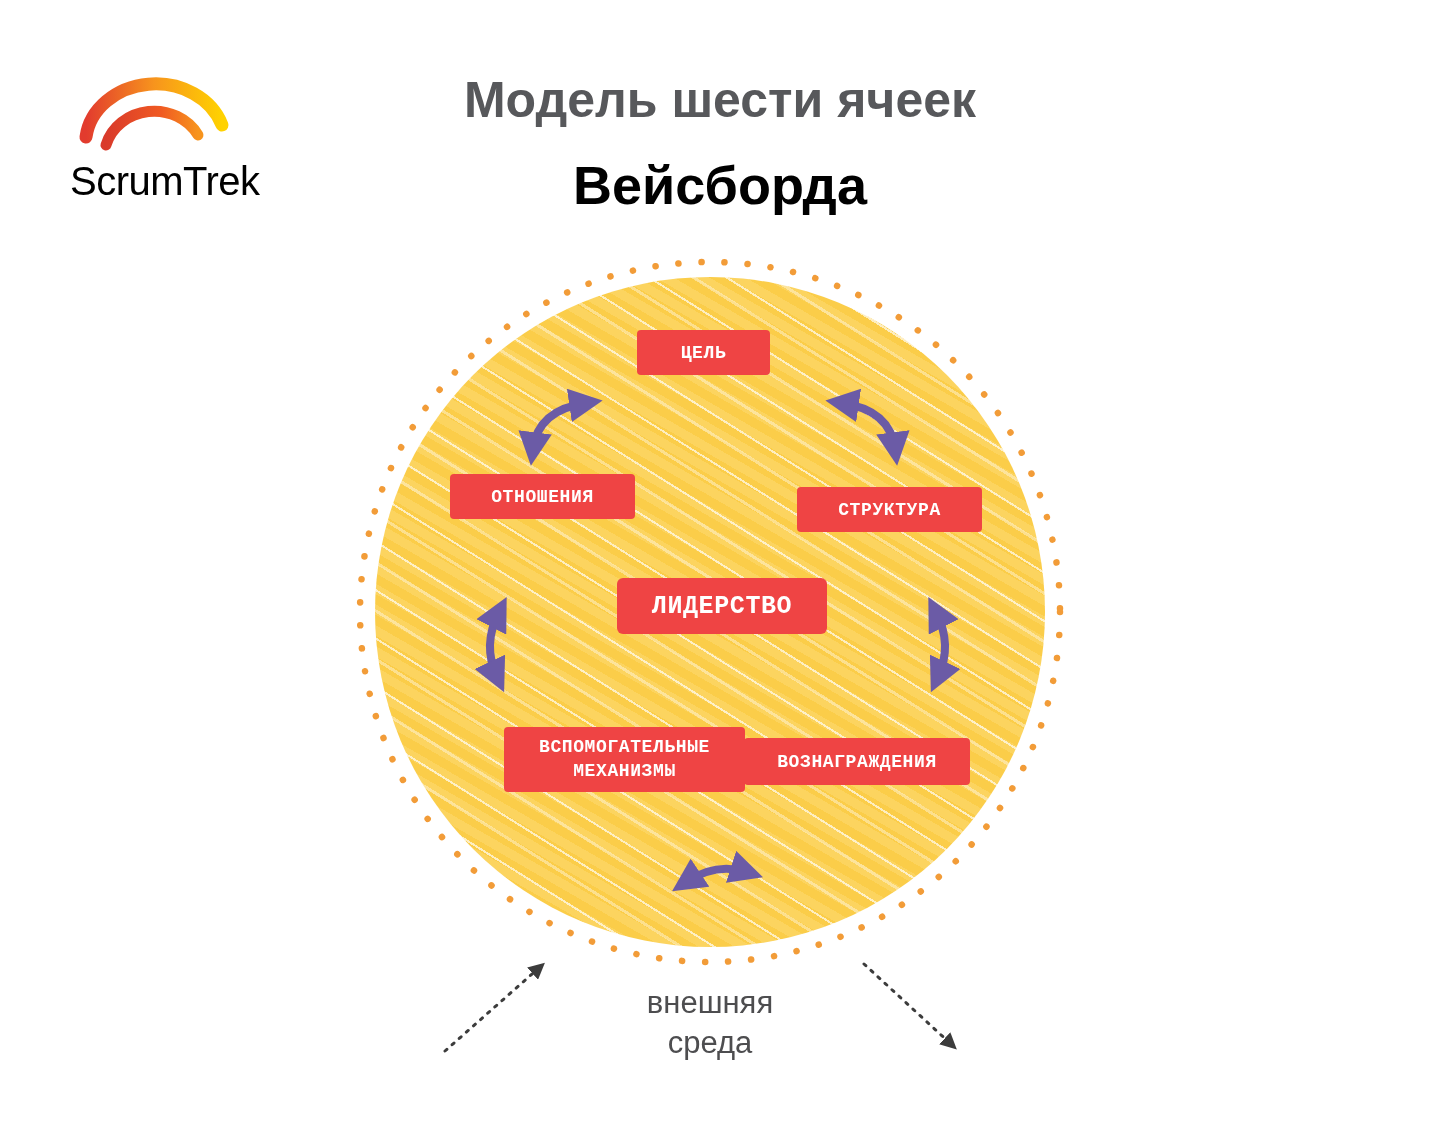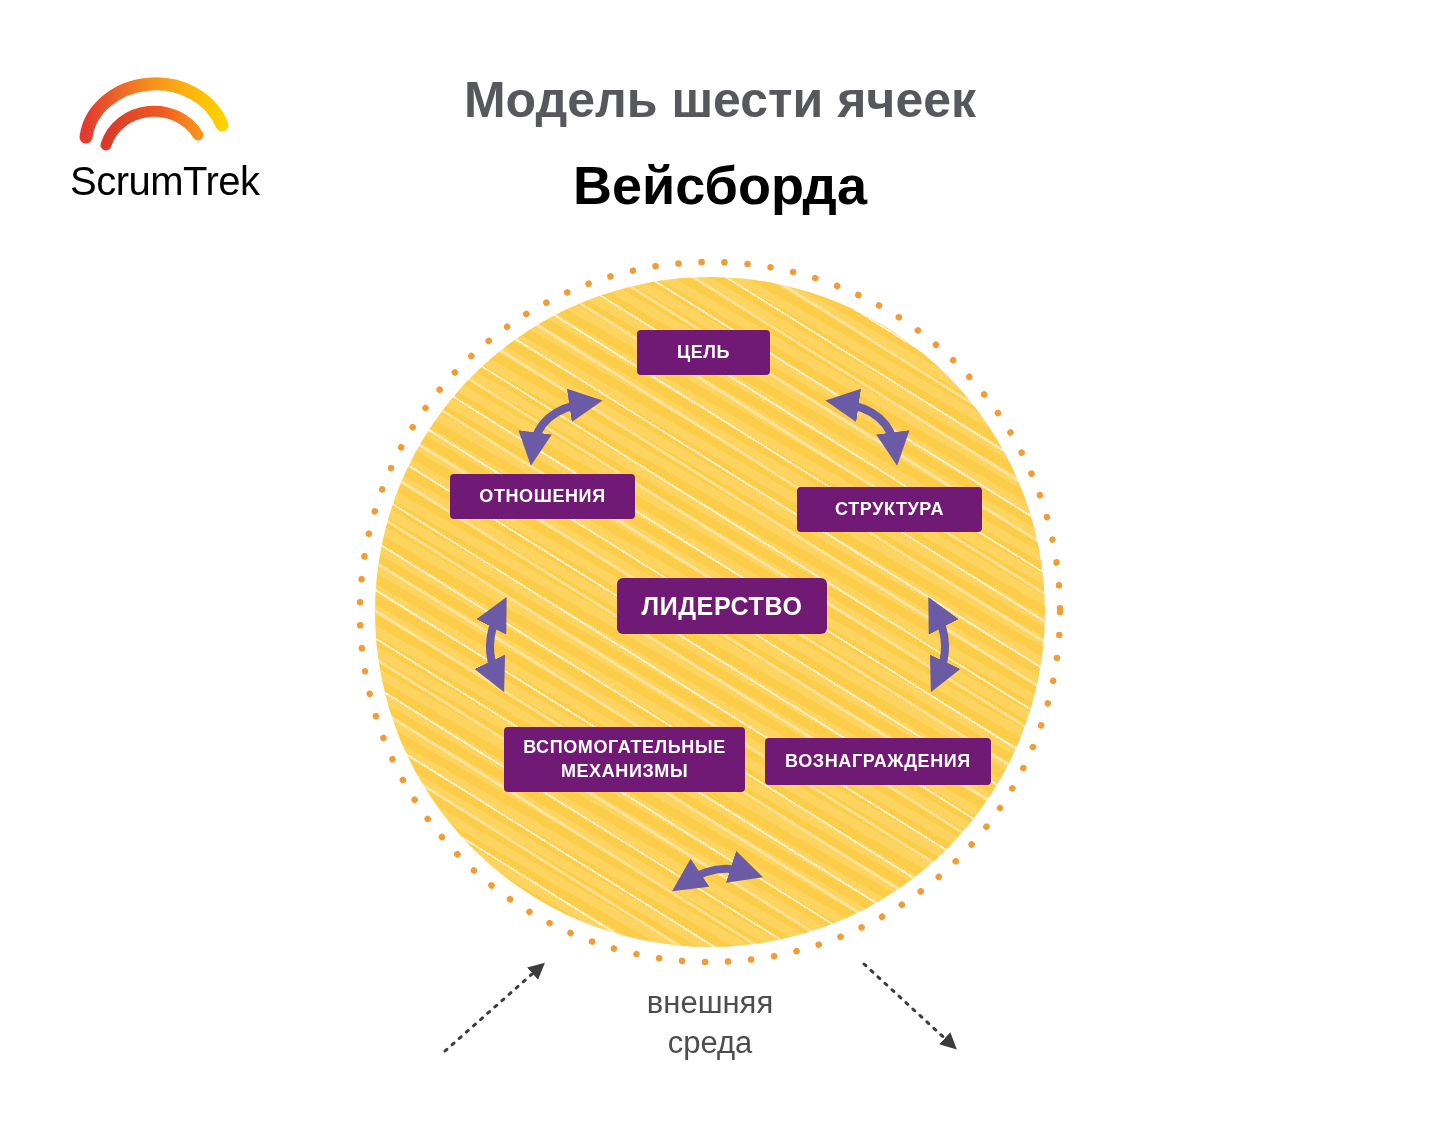--- a/index.html
+++ b/index.html
@@ -40,36 +40,37 @@
 
   
   .overlay {
     position:absolute; left:0; top:0; width:1440px; height:1128px;
     pointer-events:none;
   }
 
   
   .box {
     position:absolute;
-    background:#701a75;
+    background:#ef4444;
     color:#ffffff;
     font-weight:700;
     font-size:18px;
     letter-spacing:0.6px;
     display:flex; align-items:center; justify-content:center;
     text-align:center;
     border-radius:4px;
     z-index:3;
+    font-family:Liberation Mono, monospace;
   }
   .box-goal          { left:637px; top:330px; width:133px; height:45px; }
   .box-relationships { left:450px; top:474px; width:185px; height:45px; }
   .box-structure     { left:797px; top:487px; width:185px; height:45px; }
   .box-leadership    { left:617px; top:578px; width:210px; height:56px; font-size:25px;border-radius:6px; }
   .box-mechanisms    { left:504px; top:727px; width:241px; height:65px; white-space:pre-line; line-height:1.3; }
-  .box-rewards       { left:744px; top:738px; width:226px; height:47px;margin-left:21px; }
+  .box-rewards       { left:744px; top:738px; width:226px; height:47px; }
 
   
   .external-label {
     position:absolute; left:560px; top:983px; width:300px;
     text-align:center;
     font-size:31px; font-weight:400; color:#4d4d4f;
     white-space:pre-line; line-height:1.3;
   }
 </style>
 </head>

